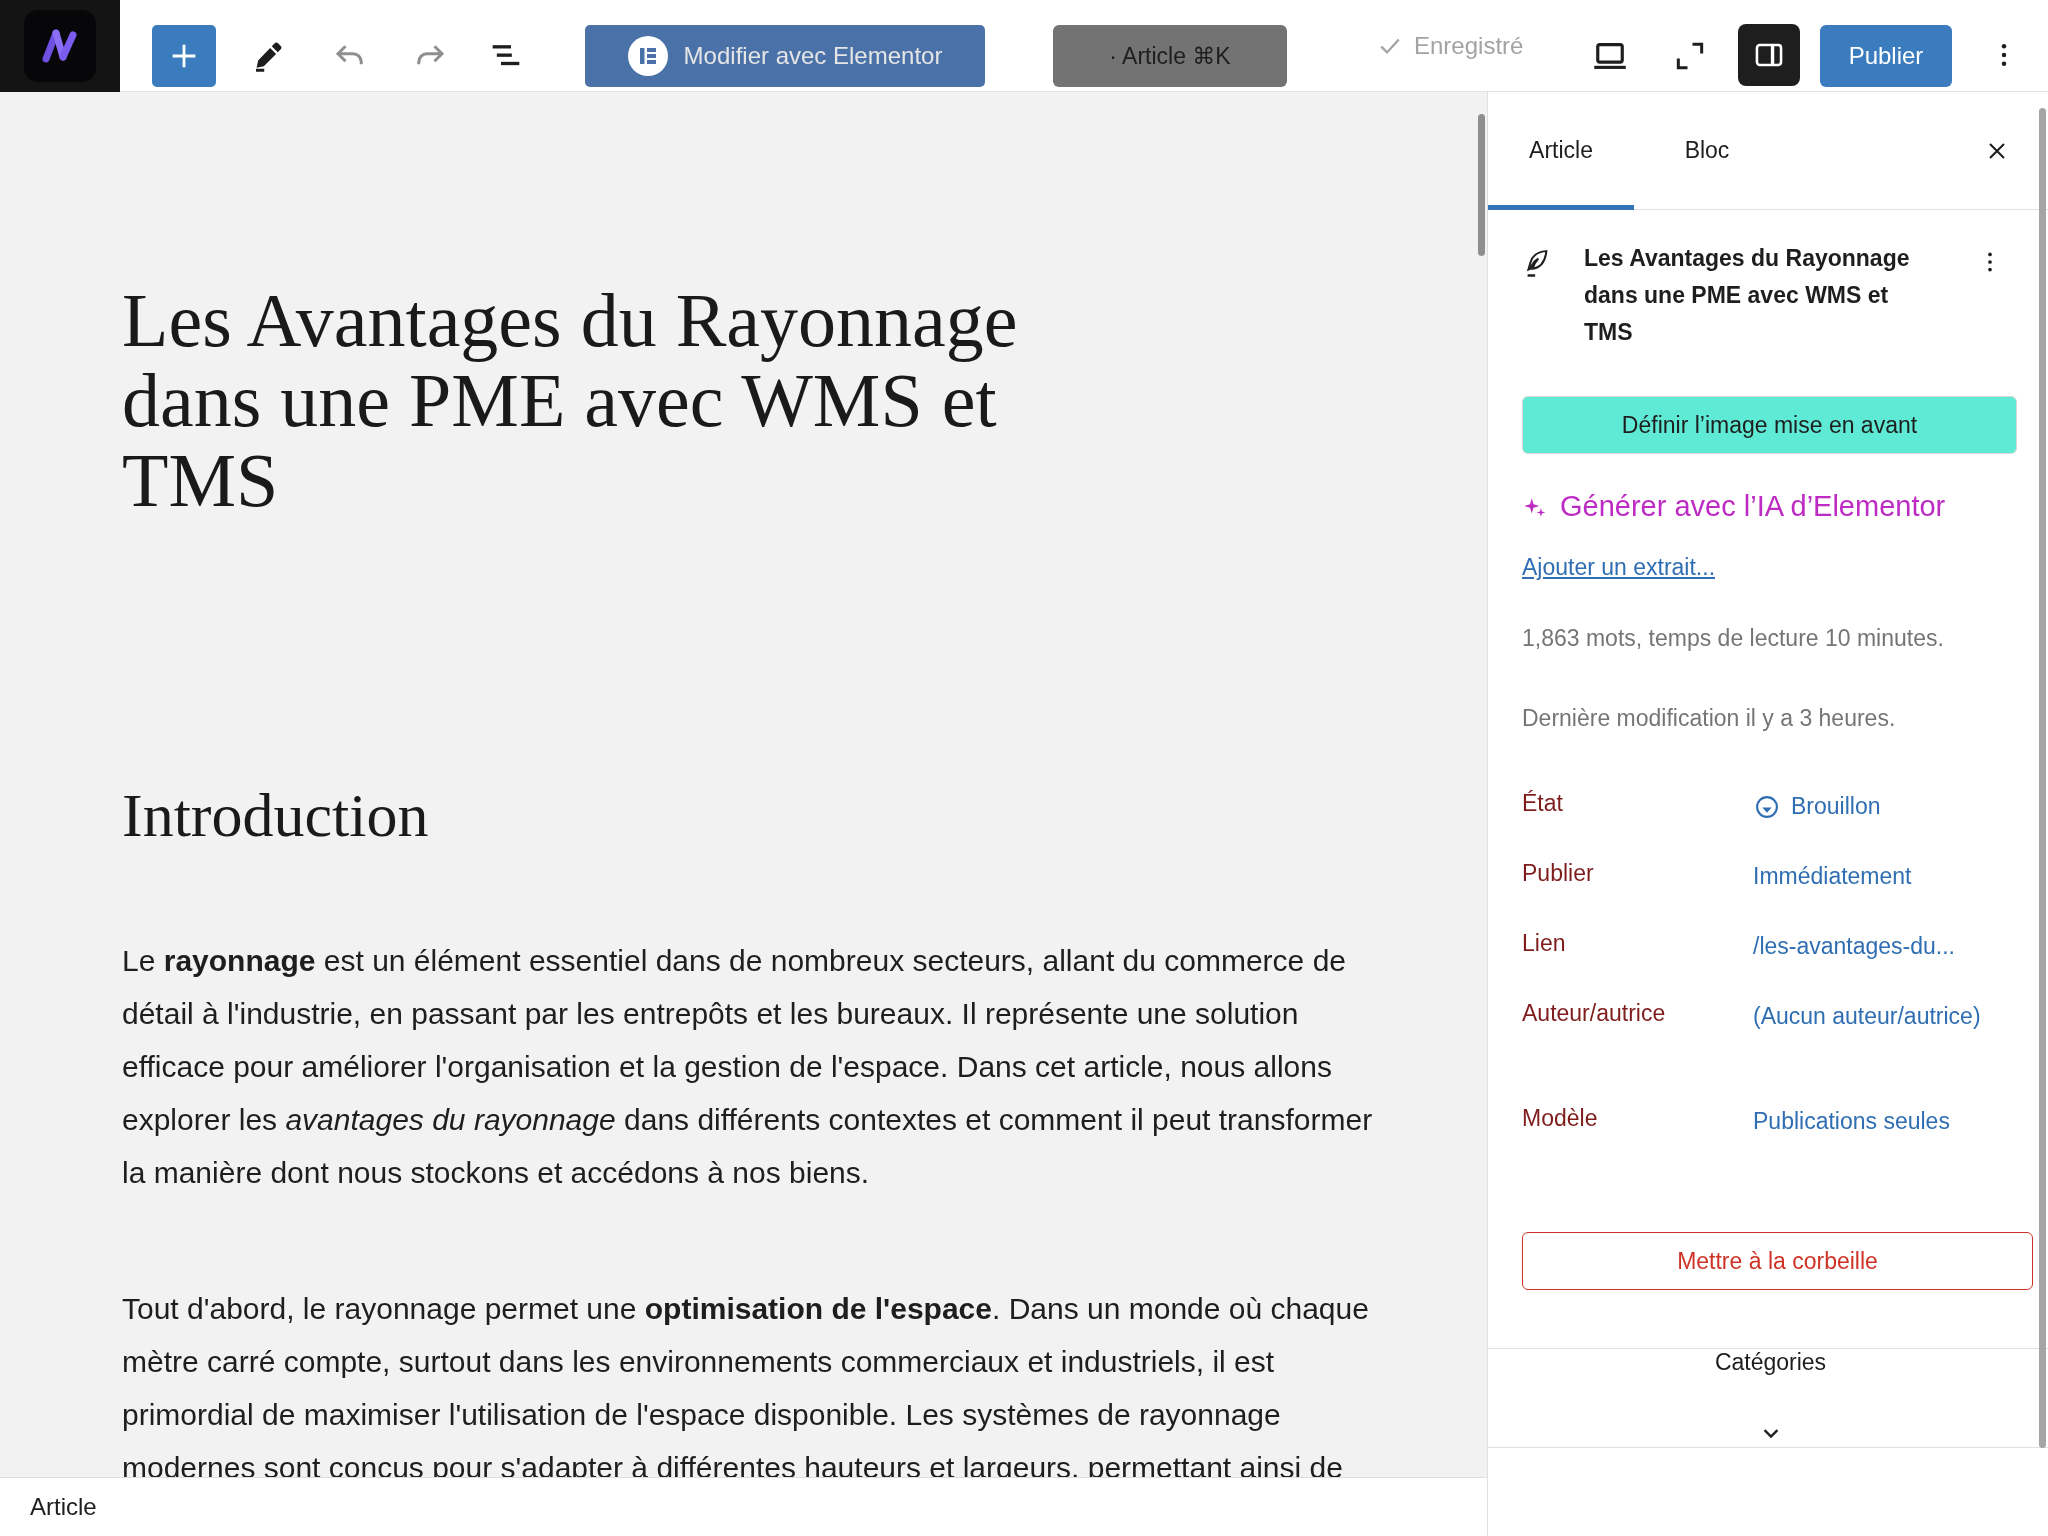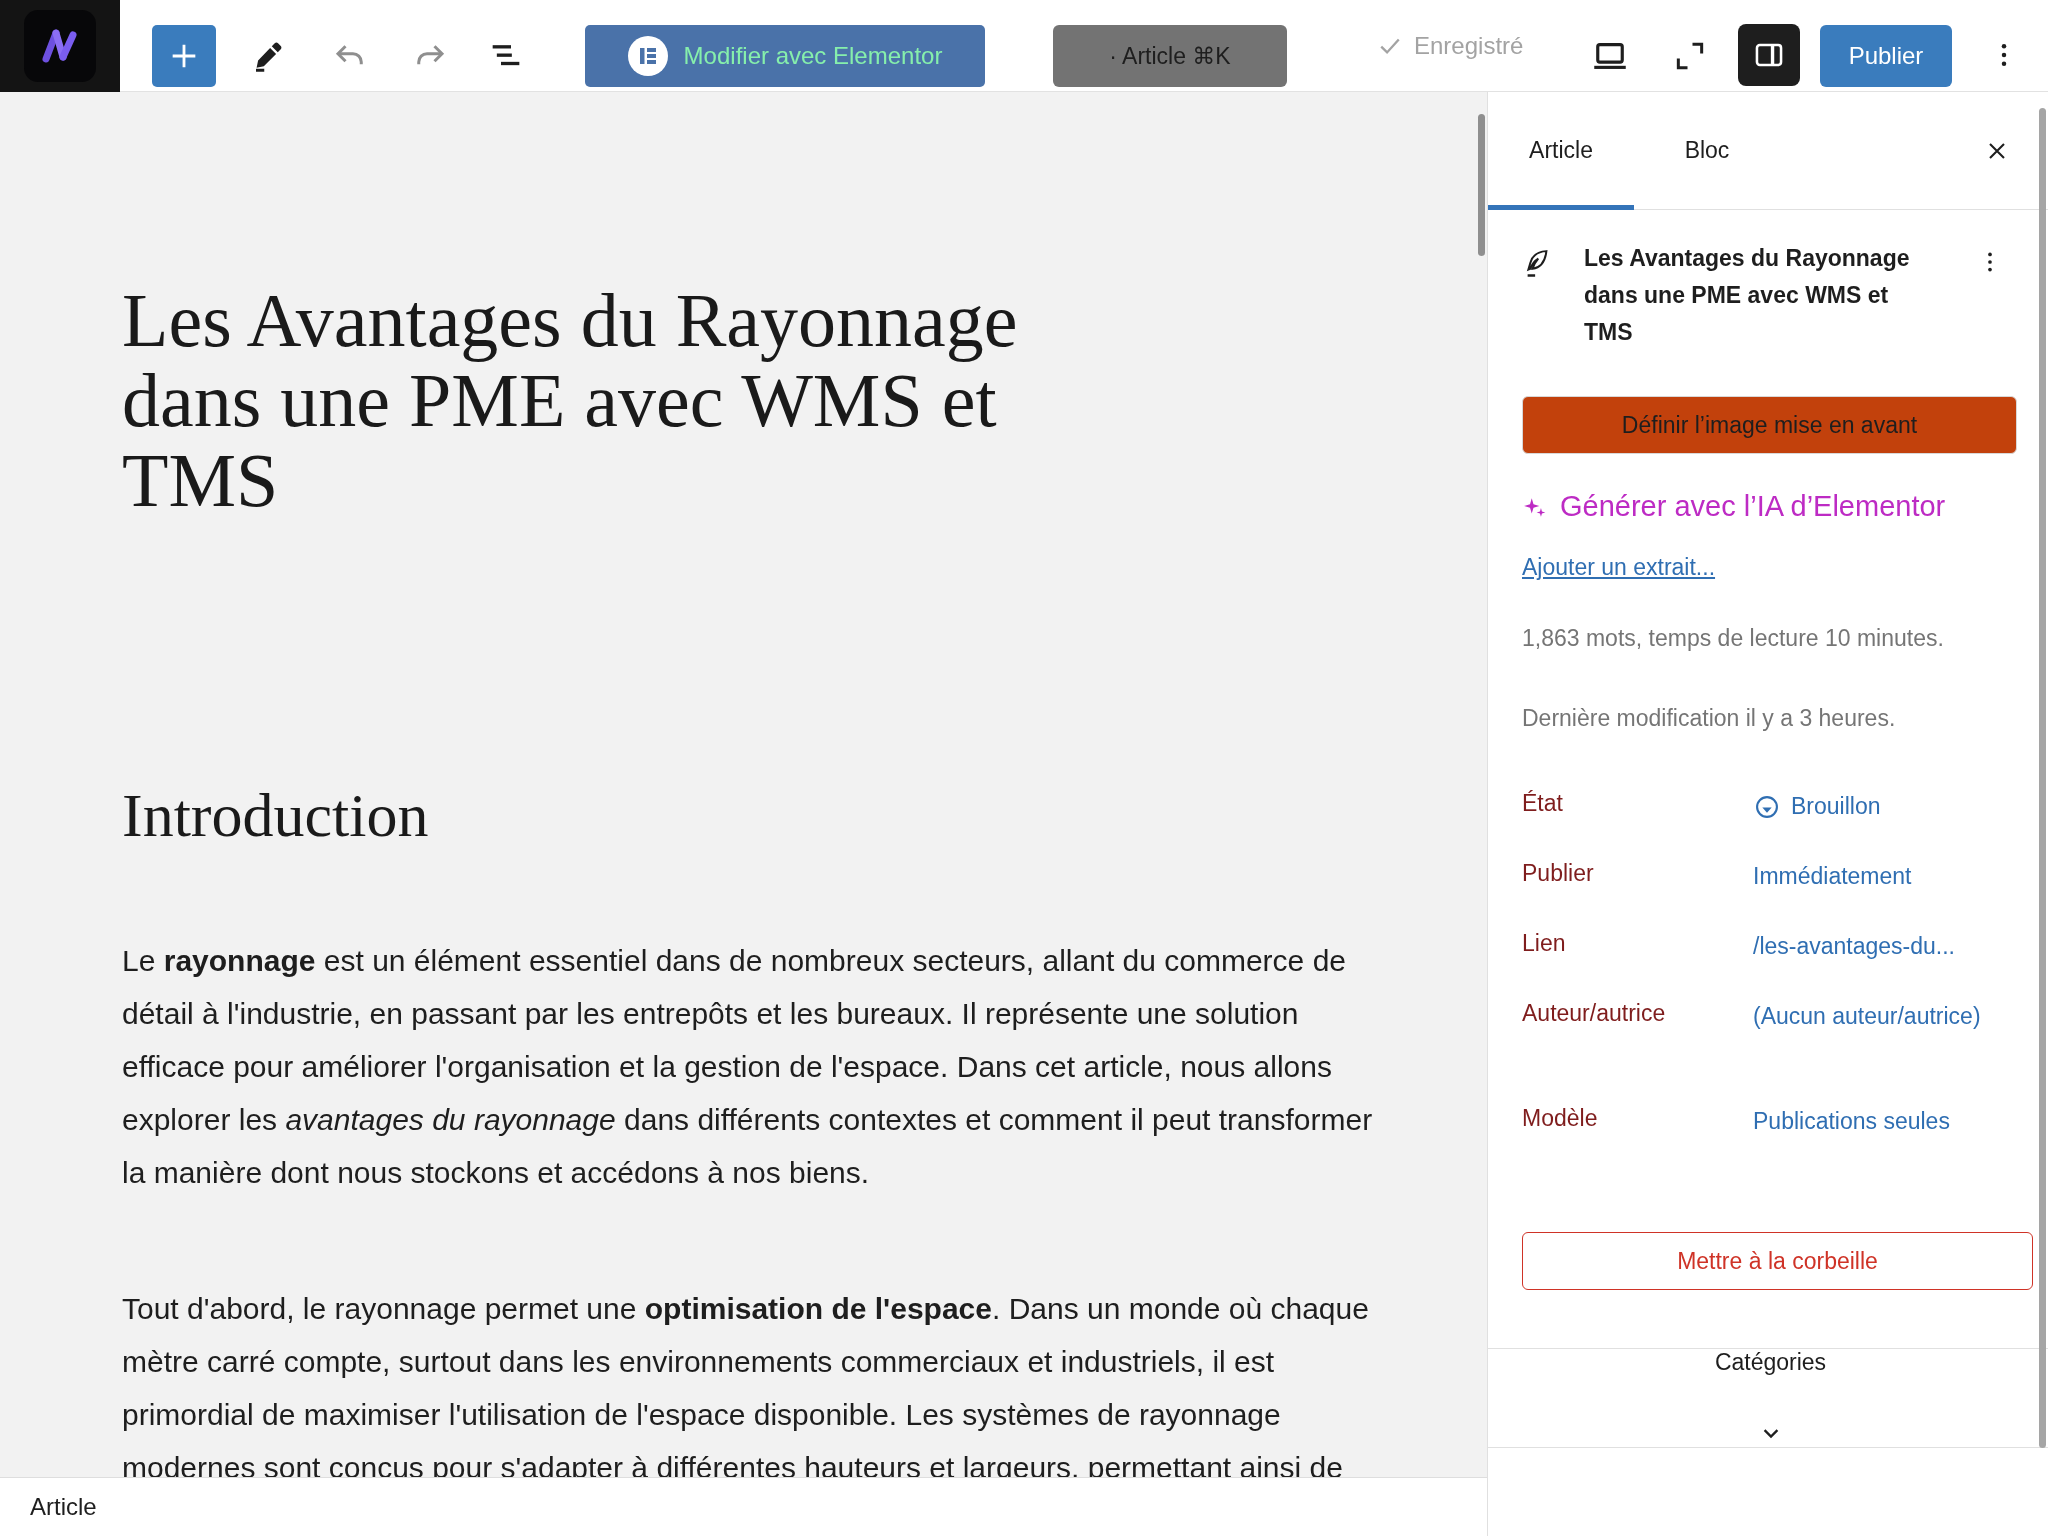--- a/index.html
+++ b/index.html
@@ -11,21 +11,21 @@
   .topbar { left:0; top:0; width:2048px; height:92px; background:#ffffff; border-bottom:1px solid #e2e2e2; z-index:60; }
   .logo-block { left:0; top:0; width:120px; height:92px; background:#141414; display:flex; align-items:center; justify-content:center; cursor:pointer; }
   .logo-tile { width:72px; height:72px; border-radius:14px; background:#070709; display:flex; align-items:center; justify-content:center; }
   .tb-btn { border:none; border-radius:5px; display:flex; align-items:center; justify-content:center; cursor:pointer; background:transparent; }
   .add-btn { left:152px; top:25px; width:64px; height:62px; background:#3a7cbd; color:#fff; }
   .icon-btn { width:56px; height:56px; top:28px; }
   .pencil-btn { left:240px; }
   .undo-btn { left:322px; }
   .redo-btn { left:402px; }
   .listview-btn { left:478px; }
-  .elementor-btn { left:585px; top:25px; width:400px; height:62px; background:#4a72a9; color:#86efac; gap:16px; font-size:24px; font-weight:500; }
+  .elementor-btn { left:585px; top:25px; width:400px; height:62px; background:#4a72a9; color:#e5e5e5; gap:16px; font-size:24px; font-weight:500; }
   .elementor-circle { width:40px; height:40px; border-radius:50%; background:#ffffff; display:flex; align-items:center; justify-content:center; }
   .cmd-palette { left:1053px; top:25px; width:234px; height:62px; border-radius:6px; background:#737373; display:flex; align-items:center; justify-content:center; font-size:23px; color:#1e1e1e; cursor:pointer; }
   .saved { left:1376px; top:0; height:92px; display:flex; align-items:center; gap:10px; color:#a3a3a3; font-size:24px; cursor:default; }
   .laptop-btn { left:1582px; }
   .expand-btn { left:1662px; }
   .toggle-btn { left:1738px; top:24px; width:62px; height:62px; background:#1e1e1e; border-radius:8px; }
   .publish-btn { left:1820px; top:25px; width:132px; height:62px; background:#3a7cbd; color:#fff; border-radius:6px; font-size:24px; font-weight:500; }
   .kebab-btn { left:1976px; top:24px; width:56px; height:62px; }
 
   
@@ -46,21 +46,21 @@
   .sb-tab { height:118px; width:146px; display:flex; align-items:center; justify-content:center; font-size:23px; cursor:pointer; color:#1e1e1e; }
   .sb-tab.active { font-weight:500; }
   .tab-underline { position:absolute; left:0; top:113px; width:146px; height:5px; background:#3474b9; }
   .sb-close { position:absolute; right:26px; top:34px; width:50px; height:50px; display:flex; align-items:center; justify-content:center; background:transparent; border:none; cursor:pointer; }
 
   .sb-postrow { position:absolute; left:34px; top:148px; width:495px; display:flex; }
   .sb-posticon { width:30px; margin-top:6px; }
   .sb-posttitle { margin-left:32px; width:350px; font-size:23px; font-weight:600; line-height:37px; color:#1e1e1e; }
   .sb-postkebab { position:absolute; right:0px; top:2px; width:40px; height:40px; background:transparent; border:none; cursor:pointer; }
 
-  .sb-imgbtn { position:absolute; left:34px; top:304px; width:495px; height:58px; background:#c2410c; border:1.5px solid #d8d8d8; border-radius:6px; font-size:23px; color:#1e1e1e; cursor:pointer; font-family:"Liberation Sans", sans-serif; }
+  .sb-imgbtn { position:absolute; left:34px; top:304px; width:495px; height:58px; background:#5eead4; border:1.5px solid #d8d8d8; border-radius:6px; font-size:23px; color:#1e1e1e; cursor:pointer; font-family:"Liberation Sans", sans-serif; }
   .sb-ai { position:absolute; left:34px; top:398px; display:flex; align-items:center; gap:12px; font-size:29px; color:#bd2bc4; cursor:pointer; }
   .sb-excerpt { position:absolute; left:34px; top:462px; font-size:23px; color:#2f6eb2; text-decoration:underline; cursor:pointer; }
   .sb-gray { position:absolute; left:34px; width:470px; font-size:23px; line-height:36px; color:#757575; }
   .sb-words { top:528px; }
   .sb-modified { top:608px; }
 
   .sb-field { position:absolute; left:34px; width:495px; display:flex; font-size:23px; }
   .sb-field .lbl { width:231px; color:#7f1d1d; }
   .sb-field .val { color:#2f6eb2; cursor:pointer; display:flex; align-items:flex-start; gap:10px; width:264px; line-height:33px; }
   .f0 { top:698px; } .f1 { top:768px; } .f2 { top:838px; } .f3 { top:908px; } .f4 { top:1013px; } .f5 { top:1083px; }

